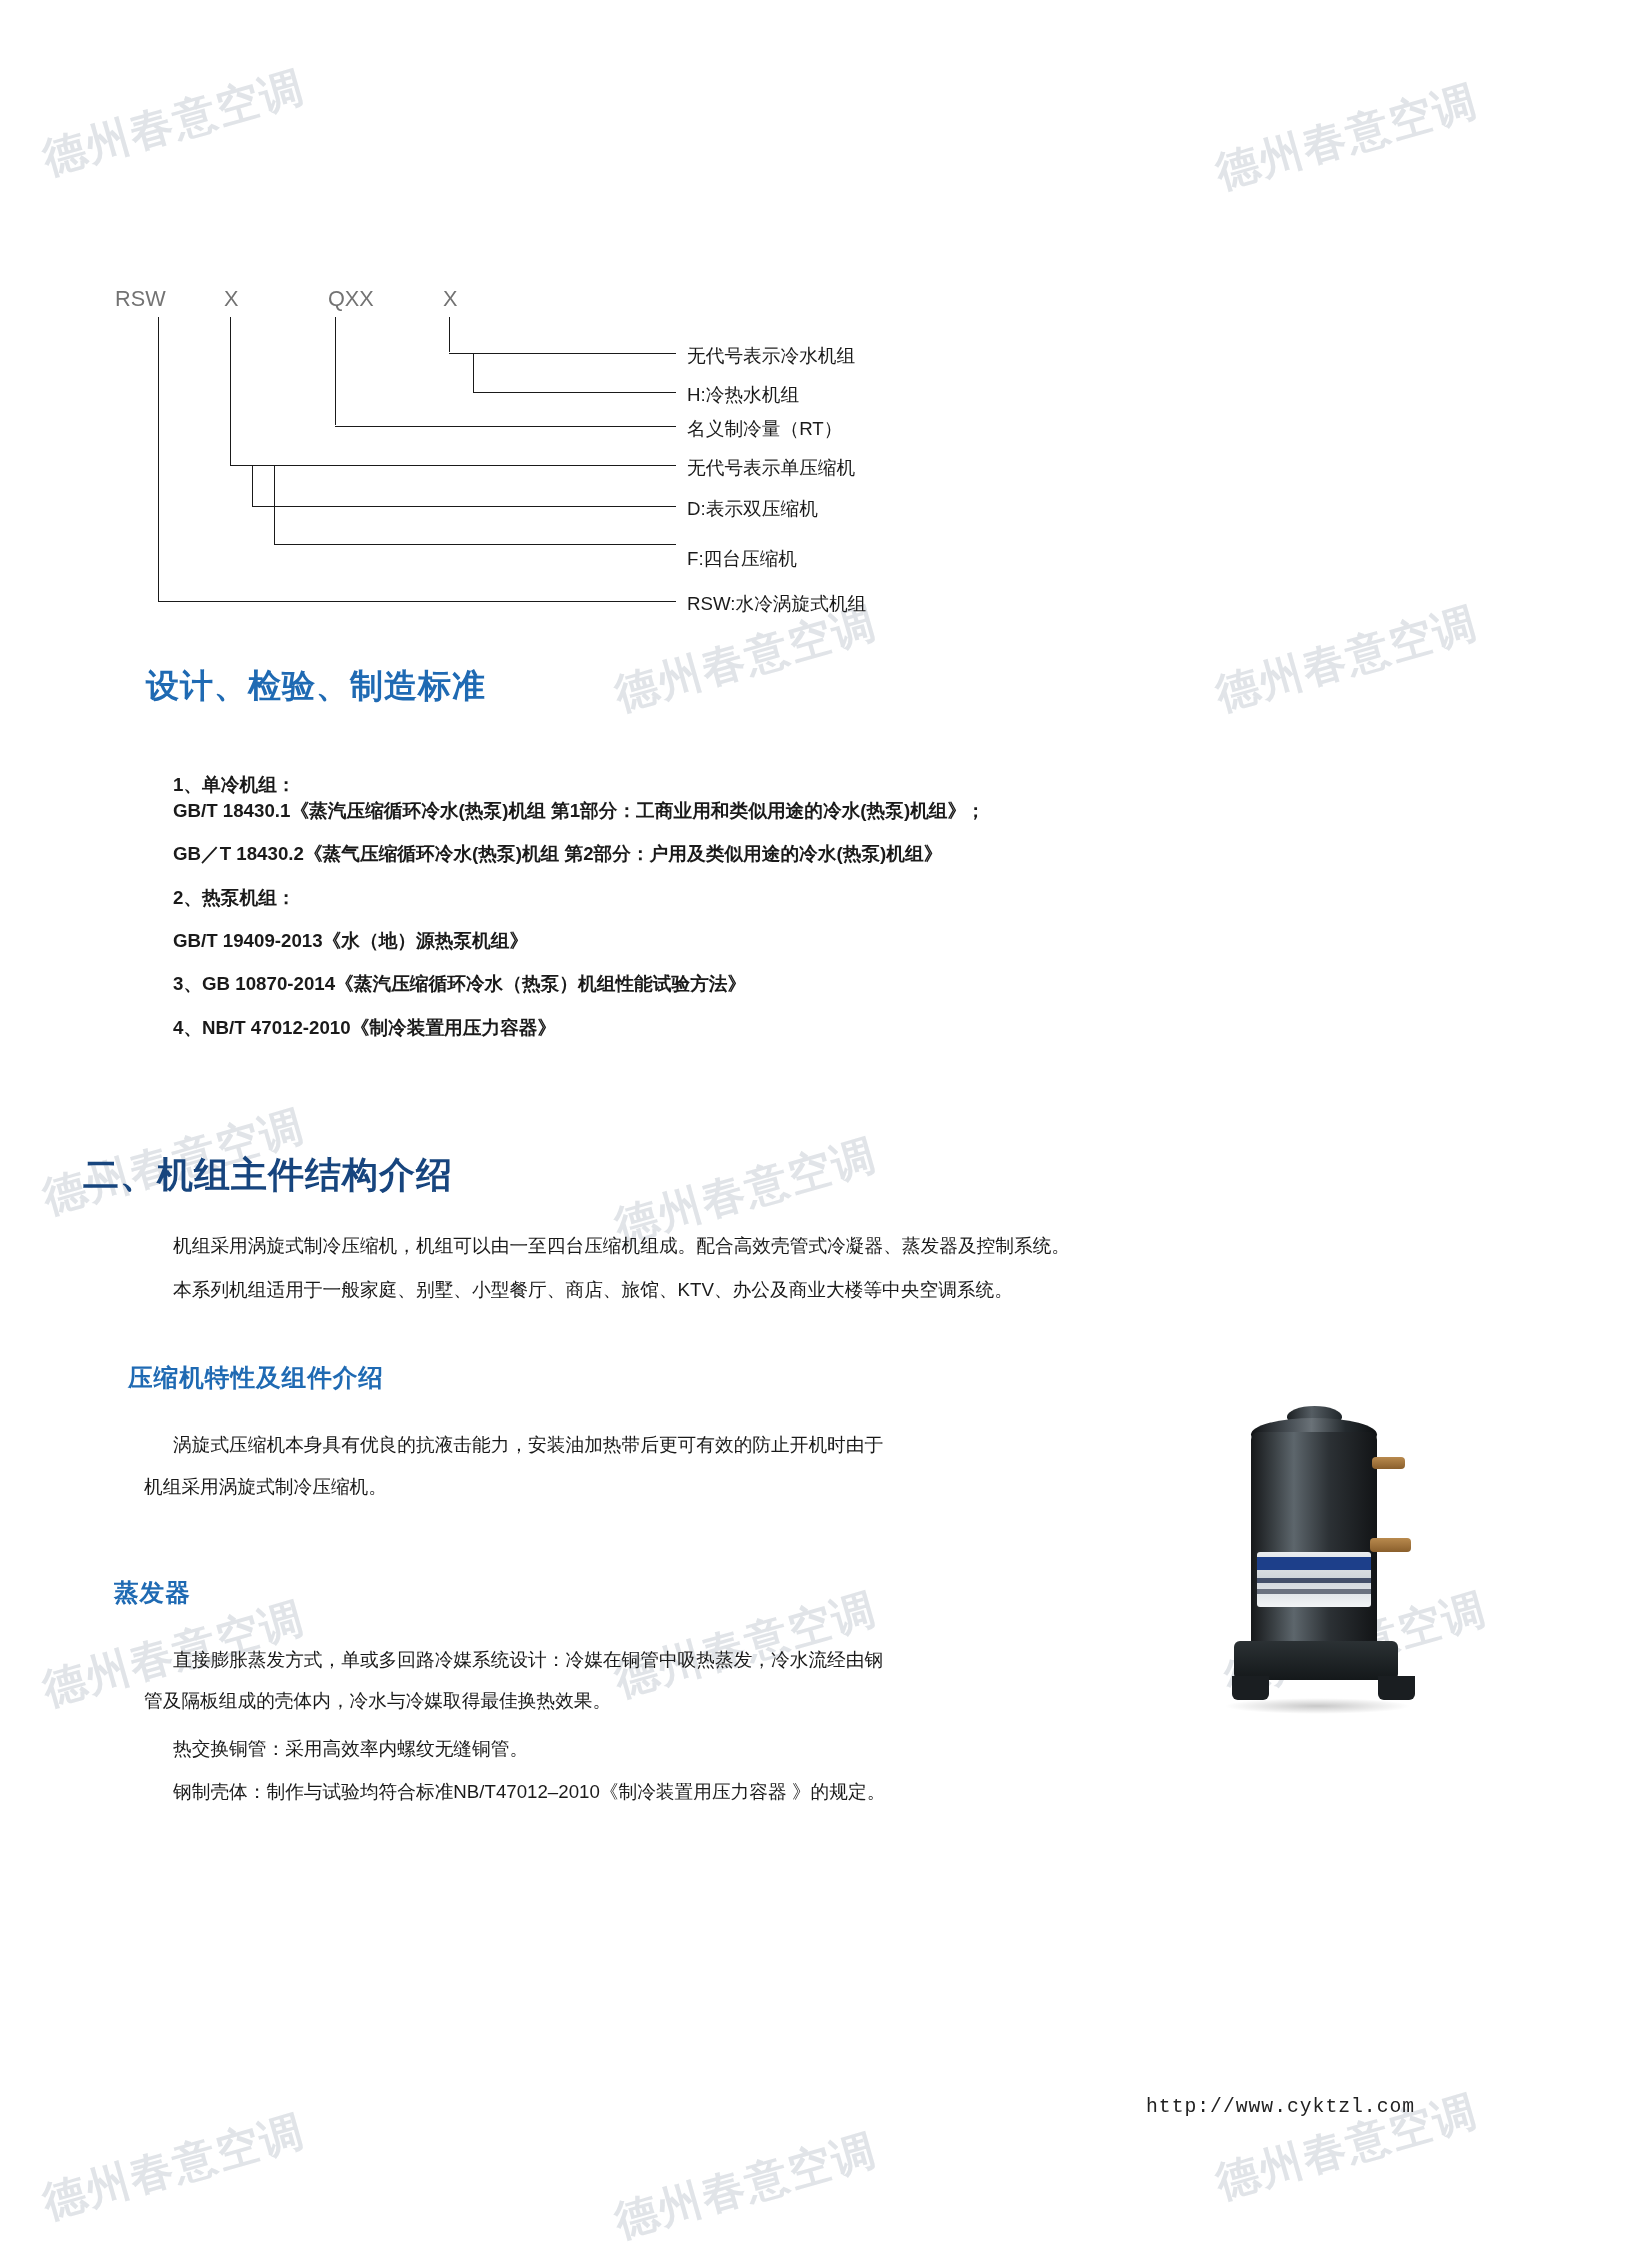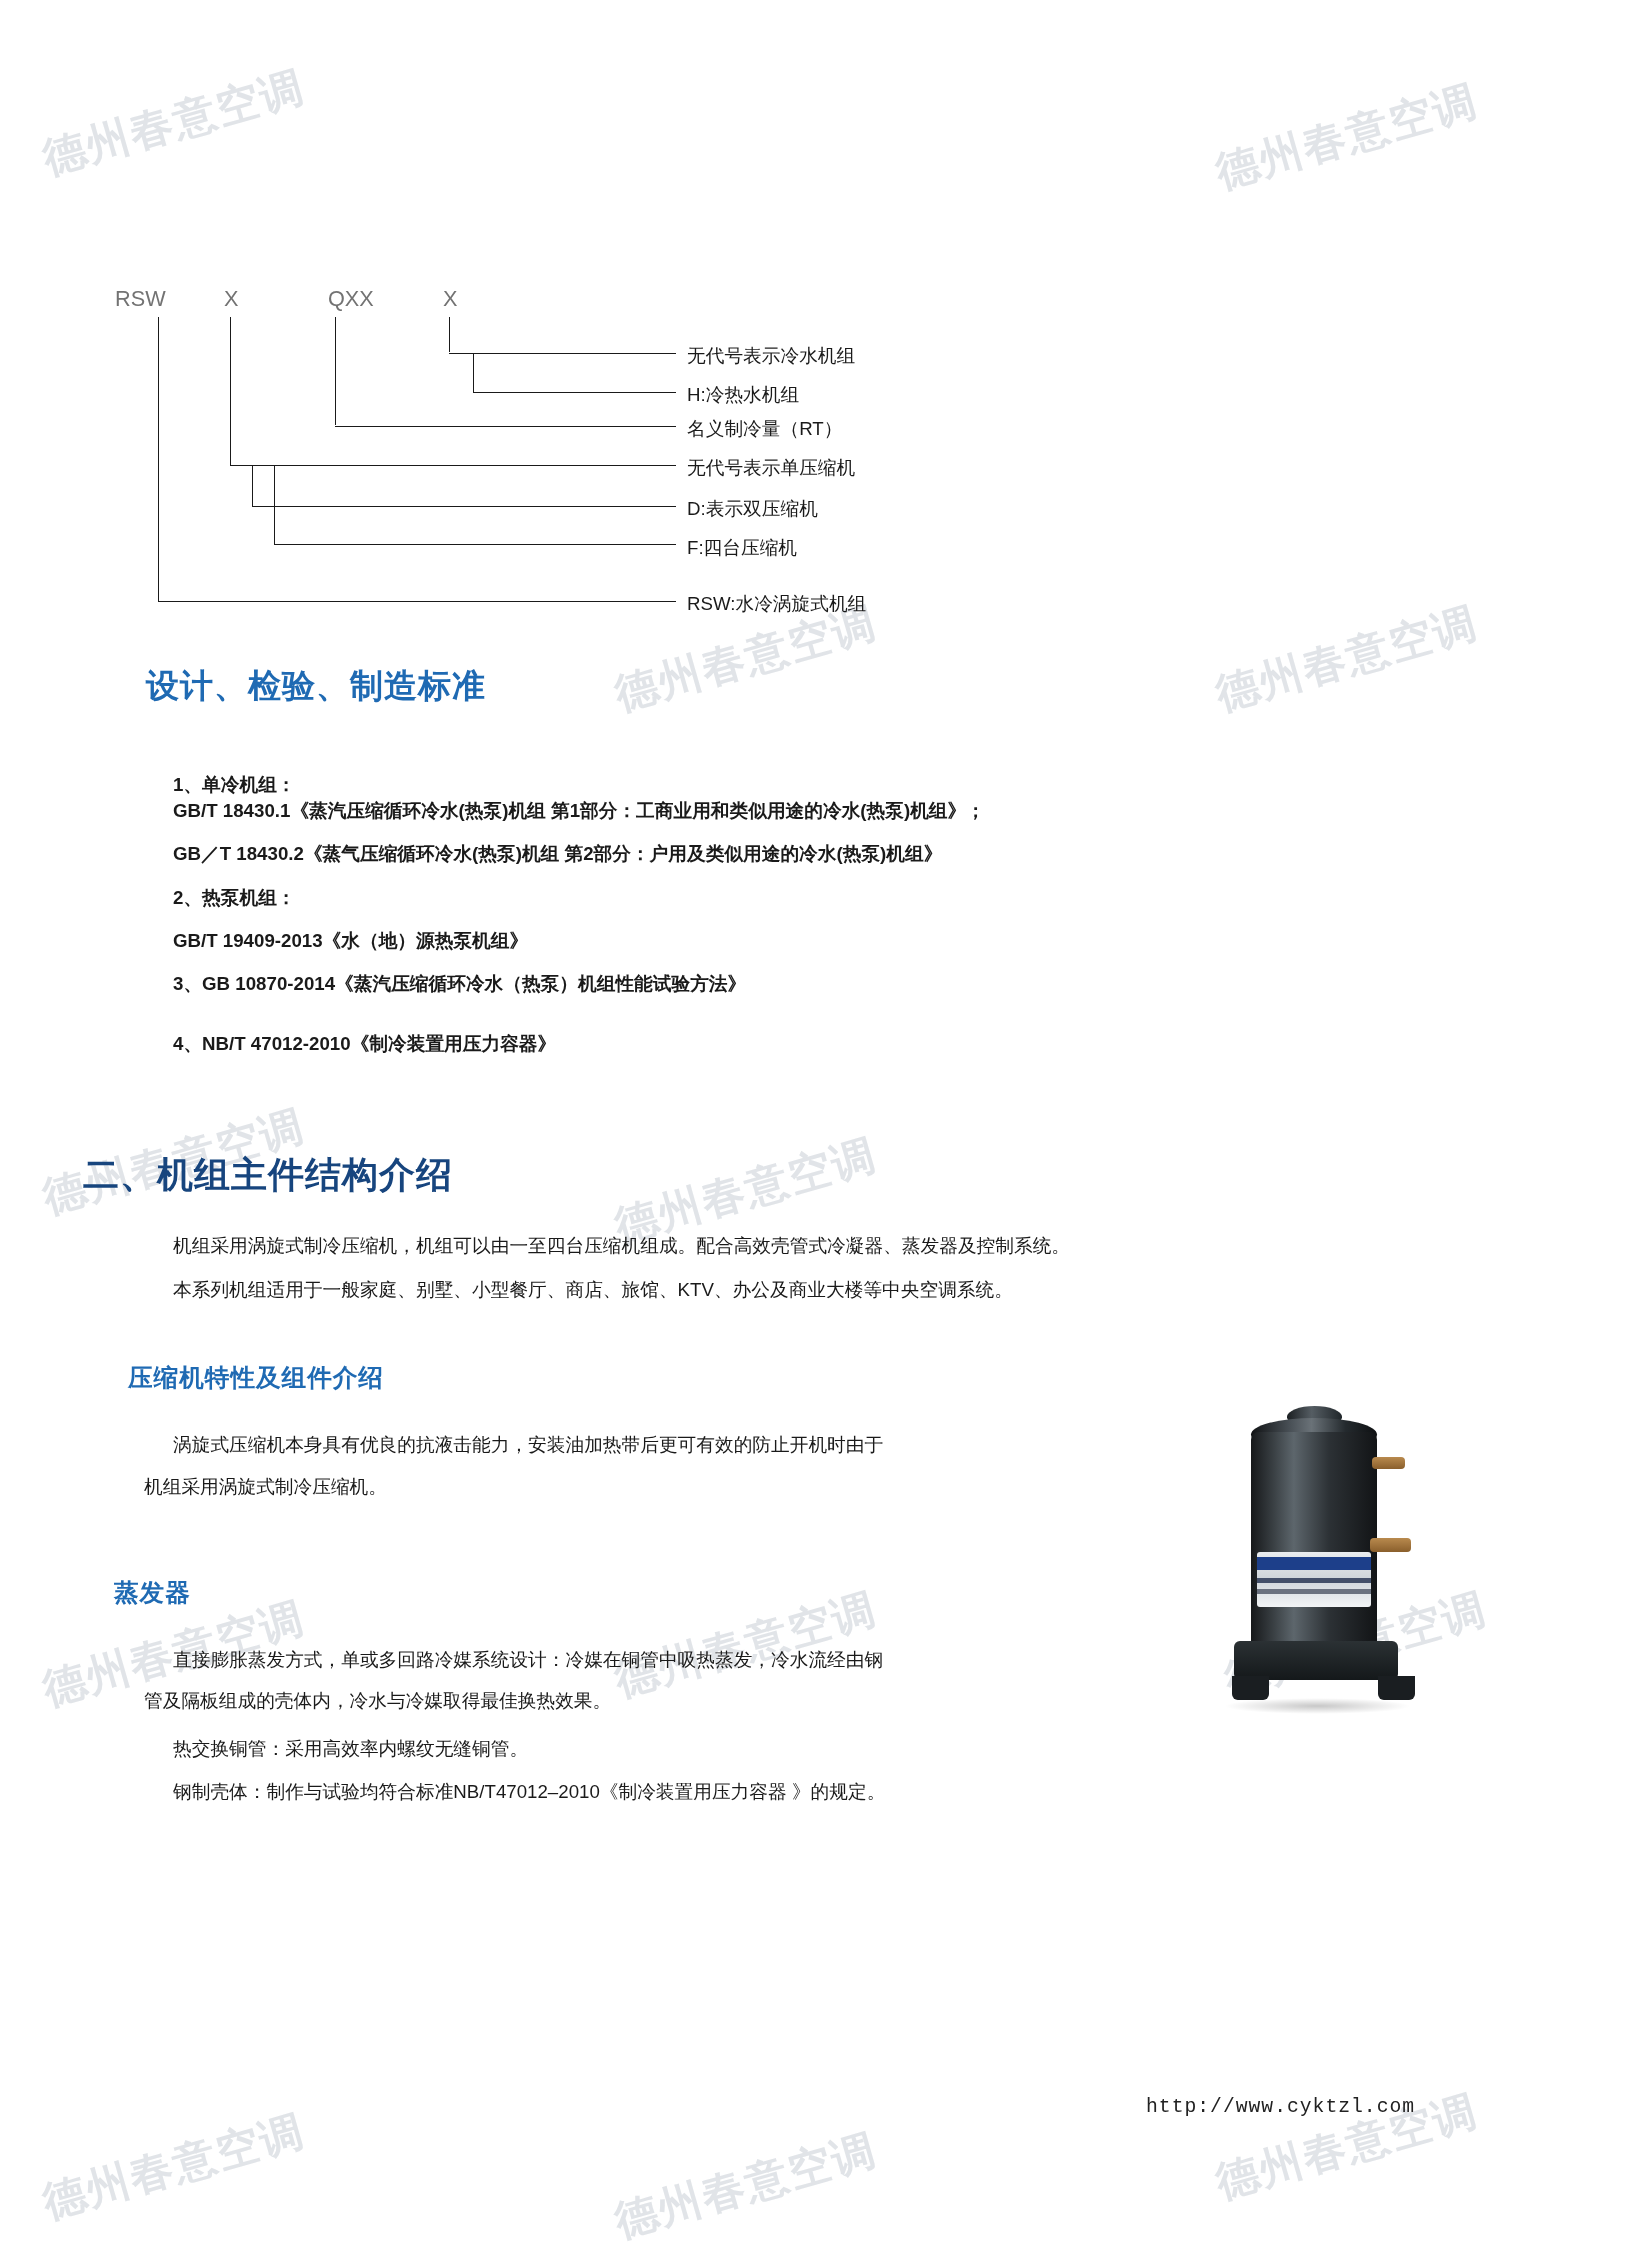--- a/index.html
+++ b/index.html
@@ -237,32 +237,32 @@
   <div class="hline" style="left:274px; top:544px; width:402px;"></div>
 
   <div class="vline" style="left:158px; top:317px; height:284px;"></div>
   <div class="hline" style="left:158px; top:601px; width:518px;"></div>
 
   <div class="legend" style="left:687px; top:343px;">无代号表示冷水机组</div>
   <div class="legend" style="left:687px; top:382px;">H:冷热水机组</div>
   <div class="legend" style="left:687px; top:416px;">名义制冷量（RT）</div>
   <div class="legend" style="left:687px; top:455px;">无代号表示单压缩机</div>
   <div class="legend" style="left:687px; top:496px;">D:表示双压缩机</div>
-  <div class="legend" style="left:687px; top:535px;">F:四台压缩机</div>
+  <div class="legend" style="left:687px; top:546px;">F:四台压缩机</div>
   <div class="legend" style="left:687px; top:591px;">RSW:水冷涡旋式机组</div>
 
   <div class="h2" style="left:146px; top:664px;">设计、检验、制造标准</div>
 
   <div class="p bold" style="left:173px; top:751px;margin-top:17px;">1、单冷机组：</div>
   <div class="p bold" style="left:173px; top:794px;">GB/T 18430.1《蒸汽压缩循环冷水(热泵)机组    第1部分：工商业用和类似用途的冷水(热泵)机组》；</div>
   <div class="p bold" style="left:173px; top:837px;">GB／T 18430.2《蒸气压缩循环冷水(热泵)机组    第2部分：户用及类似用途的冷水(热泵)机组》</div>
   <div class="p bold" style="left:173px; top:881px;">2、热泵机组：</div>
   <div class="p bold" style="left:173px; top:924px;">GB/T 19409-2013《水（地）源热泵机组》</div>
   <div class="p bold" style="left:173px; top:967px;">3、GB 10870-2014《蒸汽压缩循环冷水（热泵）机组性能试验方法》</div>
-  <div class="p bold" style="left:173px; top:1011px;margin-top:16px;">4、NB/T 47012-2010《制冷装置用压力容器》</div>
+  <div class="p bold" style="left:173px; top:1011px;">4、NB/T 47012-2010《制冷装置用压力容器》</div>
 
   <div class="h1" style="left:83px; top:1151px;">二、机组主件结构介绍</div>
 
   <div class="p" style="left:173px; top:1229px;">机组采用涡旋式制冷压缩机，机组可以由一至四台压缩机组成。配合高效壳管式冷凝器、蒸发器及控制系统。</div>
   <div class="p" style="left:173px; top:1273px;">本系列机组适用于一般家庭、别墅、小型餐厅、商店、旅馆、KTV、办公及商业大楼等中央空调系统。</div>
 
   <div class="h3" style="left:128px; top:1361px;">压缩机特性及组件介绍</div>
 
   <div class="p" style="left:173px; top:1428px;">涡旋式压缩机本身具有优良的抗液击能力，安装油加热带后更可有效的防止开机时由于</div>
   <div class="p" style="left:144px; top:1470px;">机组采用涡旋式制冷压缩机。</div>

